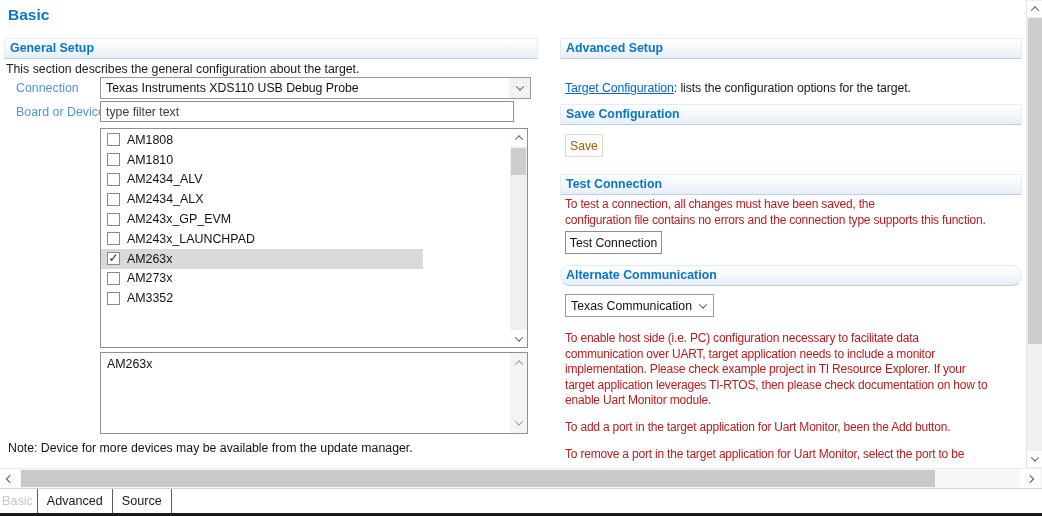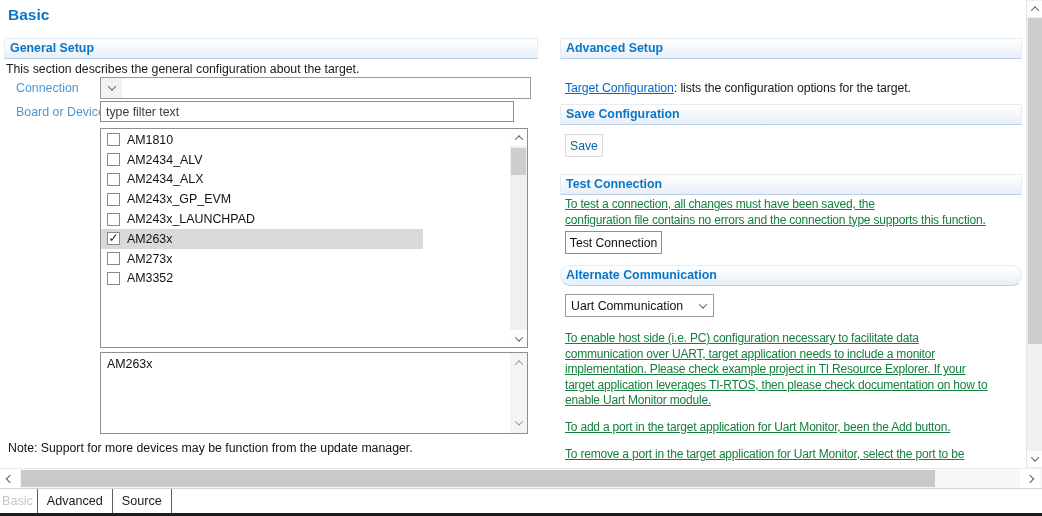--- a/index.html
+++ b/index.html
@@ -79,24 +79,24 @@
   
   #as-band { left:560px; top:38px; width:462px; }
   #link-line { position:absolute; left:565px; top:81px; font-size:12.3px; letter-spacing:-0.1px; }
   #link-line a { color:#0366cc; text-decoration:underline; cursor:pointer; }
   #sc-band { left:560px; top:104px; width:462px; }
   .btn {
     position:absolute; background:#fdfdfd; border:1px solid #8f8f8f;
     font-family:"Liberation Sans",sans-serif; font-size:12.2px; color:#141414;
     display:flex; align-items:center; justify-content:center; cursor:pointer;
   }
-  .btn.disabled { border-color:#dadada; color:#0369a1; background:#fcfcfc; cursor:default;text-align:right; }
+  .btn.disabled { border-color:#dadada; color:#a16207; background:#fcfcfc; cursor:default;text-align:right; }
   #btn-save { left:565px; top:134px; width:38px; height:23px; }
   #tc-band { left:560px; top:174px; width:462px; }
-  .rpara { position:absolute; left:565px; font-size:12px; letter-spacing:-0.2px; line-height:15.5px; color:#15803d; white-space:pre;text-decoration:underline; }
+  .rpara { position:absolute; left:565px; font-size:12px; letter-spacing:-0.2px; line-height:15.5px; color:#b91c1c; white-space:pre; }
   #tc-desc { top:197px; }
   #btn-test { left:565px; top:231px; width:97px; height:23px; }
   #ac-band { left:560px; top:265px; width:462px;border-radius:10px; }
   #combo-uart { left:565px; top:294px; width:149px; height:23px; }
   #combo-uart .combo-btn { background:transparent; }
   #ac-p1 { top:331px; }
   #ac-p2 { top:420px; }
   #ac-p3 { top:447px; }
   
   #vscroll { position:absolute; right:0; top:0; width:16px; height:468px; background:#f0f0f0; border-left:1px solid #e4e4e4; }
@@ -122,30 +122,35 @@
 
 <div id="editor">
 
   <div id="title">Basic</div>
 
   <div id="gs-band" class="band">General Setup</div>
   <div id="gs-desc">This section describes the general configuration about the target.</div>
 
   <div id="lbl-connection" class="fieldlabel">Connection</div>
   <div id="combo-connection" class="combo">
+    <div class="combo-text">Texas Instruments XDS110 USB Debug Probe</div>
     <div class="combo-btn">
         <span class="chev down"></span>
       </div>
   </div>
 
   <div id="lbl-board" class="fieldlabel">Board or Device</div>
   <input id="input-filter" type="text" value="type filter text" style="">
 
   <div id="listbox">
     <div id="device-rows">
+        <div class="dev-row">
+          <span class="checkbox"></span>
+          <span class="dev-label">AM1808</span>
+        </div>
         <div class="dev-row">
           <span class="checkbox"></span>
           <span class="dev-label">AM1810</span>
         </div>
         <div class="dev-row">
           <span class="checkbox"></span>
           <span class="dev-label">AM2434_ALV</span>
         </div>
         <div class="dev-row">
           <span class="checkbox"></span>
@@ -188,36 +193,36 @@
     <div id="selbox-scroll" class="sb-track-v">
       <div id="selbox-up">
           <span class="chev up"></span>
         </div>
       <div id="selbox-down">
           <span class="chev down"></span>
         </div>
     </div>
   </div>
 
-  <div id="note">Note: Support for more devices may be function from the update manager.</div>
+  <div id="note">Note: Device for more devices may be available from the update manager.</div>
 
   <div id="as-band" class="band">Advanced Setup</div>
   <div id="link-line"><a>Target Configuration</a><span>: lists the configuration options for the target.</span></div>
 
   <div id="sc-band" class="band">Save Configuration</div>
   <button id="btn-save" class="btn disabled">Save</button>
 
   <div id="tc-band" class="band">Test Connection</div>
   <div id="tc-desc" class="rpara">To test a connection, all changes must have been saved, the
 configuration file contains no errors and the connection type supports this function.</div>
   <button id="btn-test" class="btn">Test Connection</button>
 
   <div id="ac-band" class="band">Alternate Communication</div>
   <div id="combo-uart" class="combo">
-    <div class="combo-text">Uart Communication</div>
+    <div class="combo-text">Texas Communication</div>
     <div class="combo-btn">
         <span class="chev down"></span>
       </div>
   </div>
   <div id="ac-p1" class="rpara">To enable host side (i.e. PC) configuration necessary to facilitate data
 communication over UART, target application needs to include a monitor
 implementation. Please check example project in TI Resource Explorer. If your
 target application leverages TI-RTOS, then please check documentation on how to
 enable Uart Monitor module.</div>
   <div id="ac-p2" class="rpara">To add a port in the target application for Uart Monitor, been the Add button.</div>

